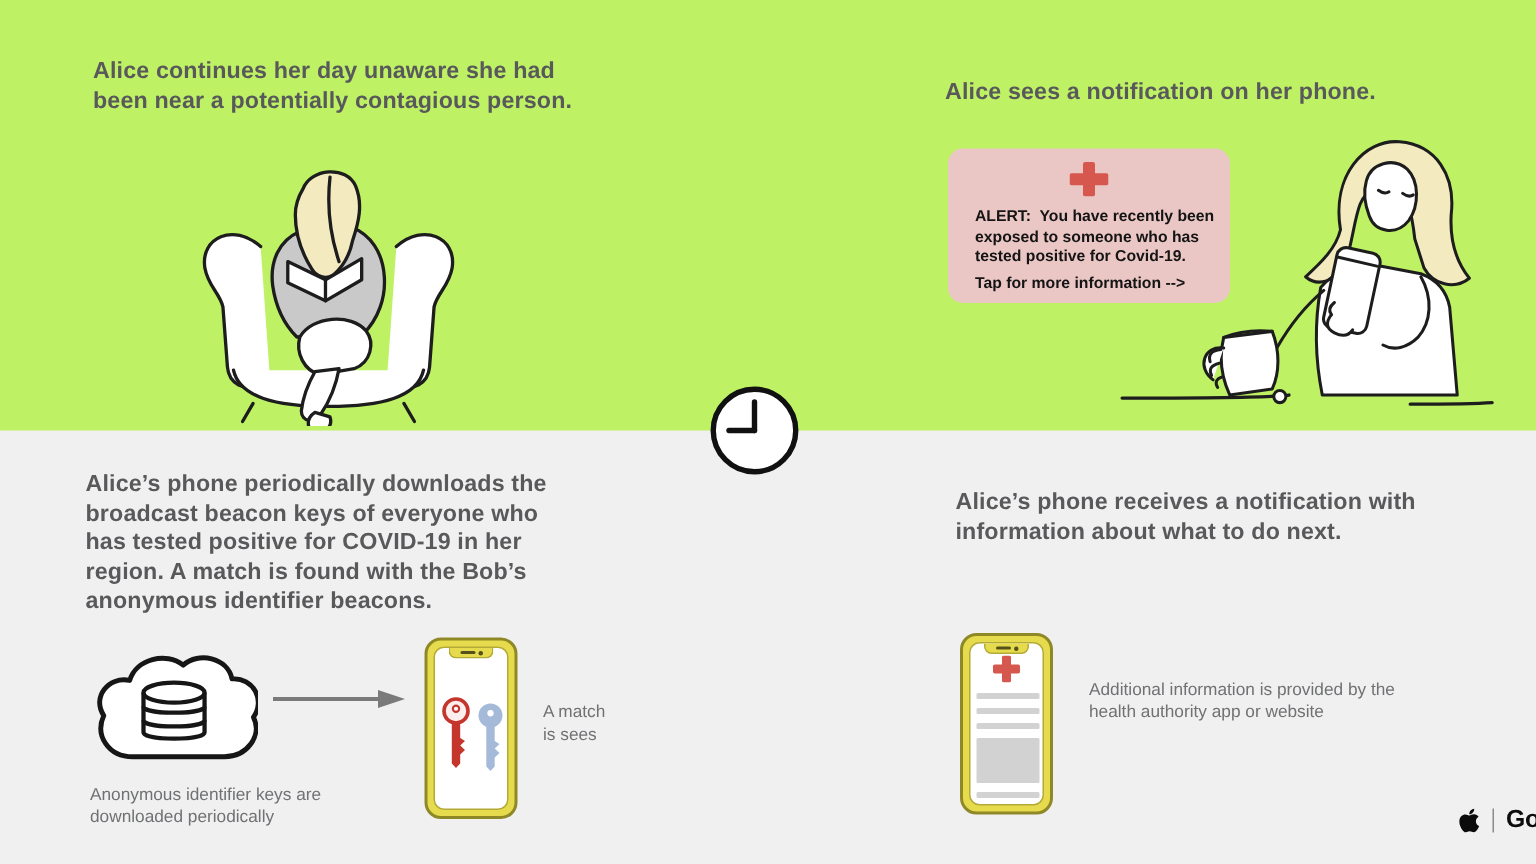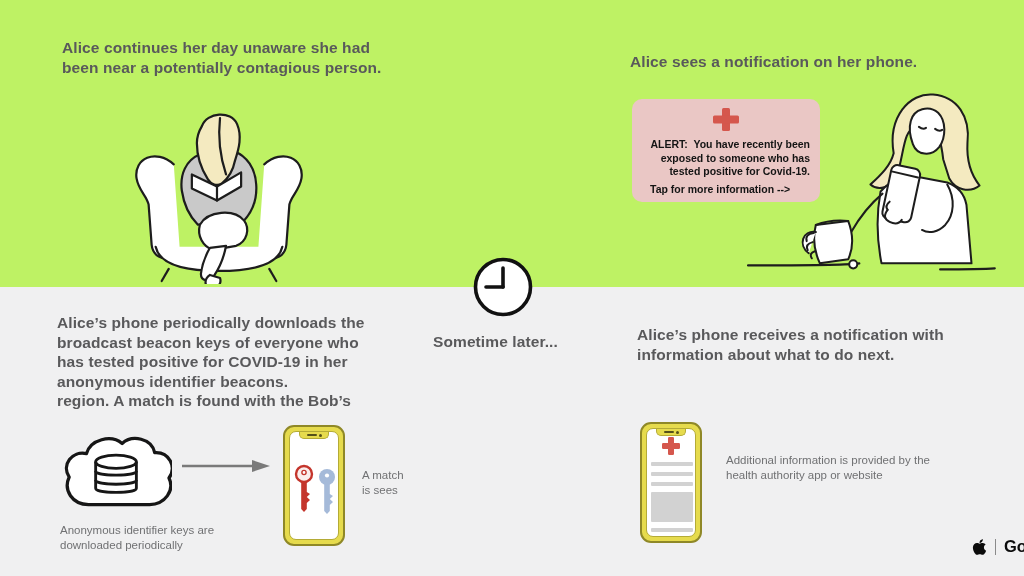--- a/index.html
+++ b/index.html
@@ -7,21 +7,21 @@
   body { font-family:"Liberation Sans", sans-serif; background:#fff; }
   .canvas { position:relative; width:1024px; height:576px; background:#bef264; overflow:hidden; }
   .bottom-bg { position:absolute; left:0; top:287px; width:1024px; height:289px; background:#f0f0f1; }
 
   .abs { position:absolute; }
   .heading { font-weight:bold; color:#59595b; font-size:15.5px; line-height:19.5px; letter-spacing:0.1px; }
   .smalltext { color:#707173; font-size:11.5px; line-height:15px; }
 
   
   .alert-card { position:absolute; left:632px; top:99px; width:188px; height:103px;
-    background:#eac7c5; border-radius:10px;text-align:right; }
+    background:#eac7c5; border-radius:10px; }
   .alert-cross { position:absolute; left:50%; top:9px; transform:translateX(-50%); }
   .alert-body { position:absolute; left:18px; top:39px; width:160px;
     color:#141414; font-weight:bold; font-size:10.5px; line-height:13.5px; white-space:pre-wrap; }
   .alert-tap { position:absolute; left:18px; top:84px; color:#141414; font-weight:bold; font-size:10.5px; }
 
   
   .phone { position:absolute; background:#e6db4d; border:2px solid #8f8827; border-radius:11px; }
   .phone .screen { position:absolute; left:4px; right:4px; top:4px; bottom:4px;
     background:#fff; border:1px solid #b4ab36; border-radius:7px; }
   .phone .notch { position:absolute; top:5px; left:50%; transform:translateX(-50%);
@@ -107,28 +107,27 @@
       <path fill="none" d="M74,169 q-6,2 -3,7"></path>
       <circle cx="112" cy="182" r="4" fill="#fff"></circle>
     </g>
   </svg>
 
   <svg class="abs" style="left:471px; top:255px;" width="64" height="64" viewBox="0 0 64 64">
     <circle cx="32" cy="32" r="27.5" fill="#fff" stroke="#111" stroke-width="3.6"></circle>
     <path d="M32,32 L32,13" stroke="#111" stroke-width="3.6" stroke-linecap="round"></path>
     <path d="M32,32 L15,32" stroke="#111" stroke-width="3.6" stroke-linecap="round"></path>
   </svg>
-  <div class="abs heading" style="left:433px; top:332px;">Sometime later...</div>
 
   <div class="abs heading" style="left:57px; top:313px; width:350px;">
     <div>Alice’s phone periodically downloads the</div>
     <div>broadcast beacon keys of everyone who</div>
     <div>has tested positive for COVID-19 in her</div>
+    <div>region. A match is found with the Bob’s</div>
     <div>anonymous identifier beacons.</div>
-    <div>region. A match is found with the Bob’s</div>
   </div>
 
   <svg class="abs" style="left:58px; top:431px;" width="114" height="88" viewBox="0 0 112 86">
     <path fill="#fff" stroke="#161616" stroke-width="3.2" stroke-linejoin="round" d="M30,72 C14,72 5,58 11,45 C3,33 14,19 28,22 C32,8 52,3 63,12 C73,3 92,7 95,21 C109,20 117,35 109,46 C115,58 105,72 90,72 Z"></path>
     <g stroke="#161616" stroke-width="2.8" fill="none">
       <ellipse cx="57" cy="30" rx="20" ry="6.5" fill="#fff"></ellipse>
       <path d="M37,30 L37,56 C37,61.5 77,61.5 77,56 L77,30"></path>
       <path d="M37,39 C37,44.5 77,44.5 77,39"></path>
       <path d="M37,48 C37,53.5 77,53.5 77,48"></path>
     </g>

